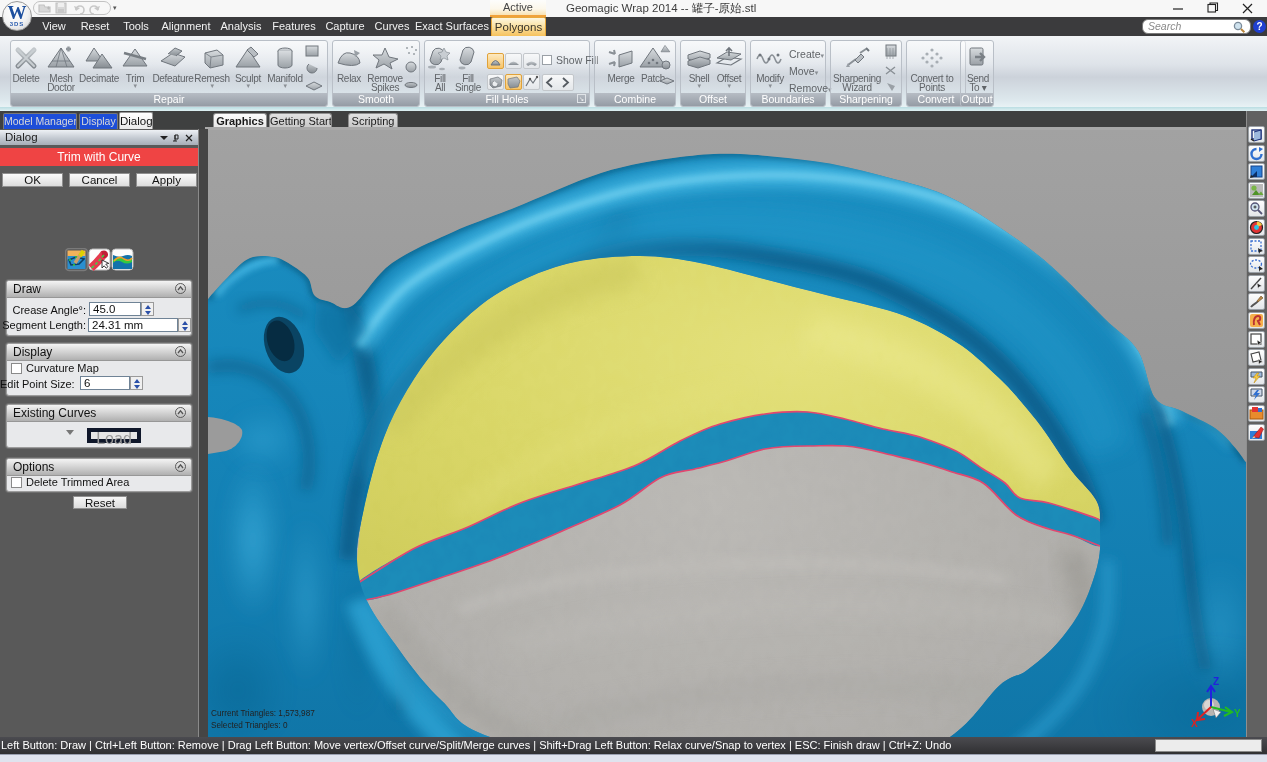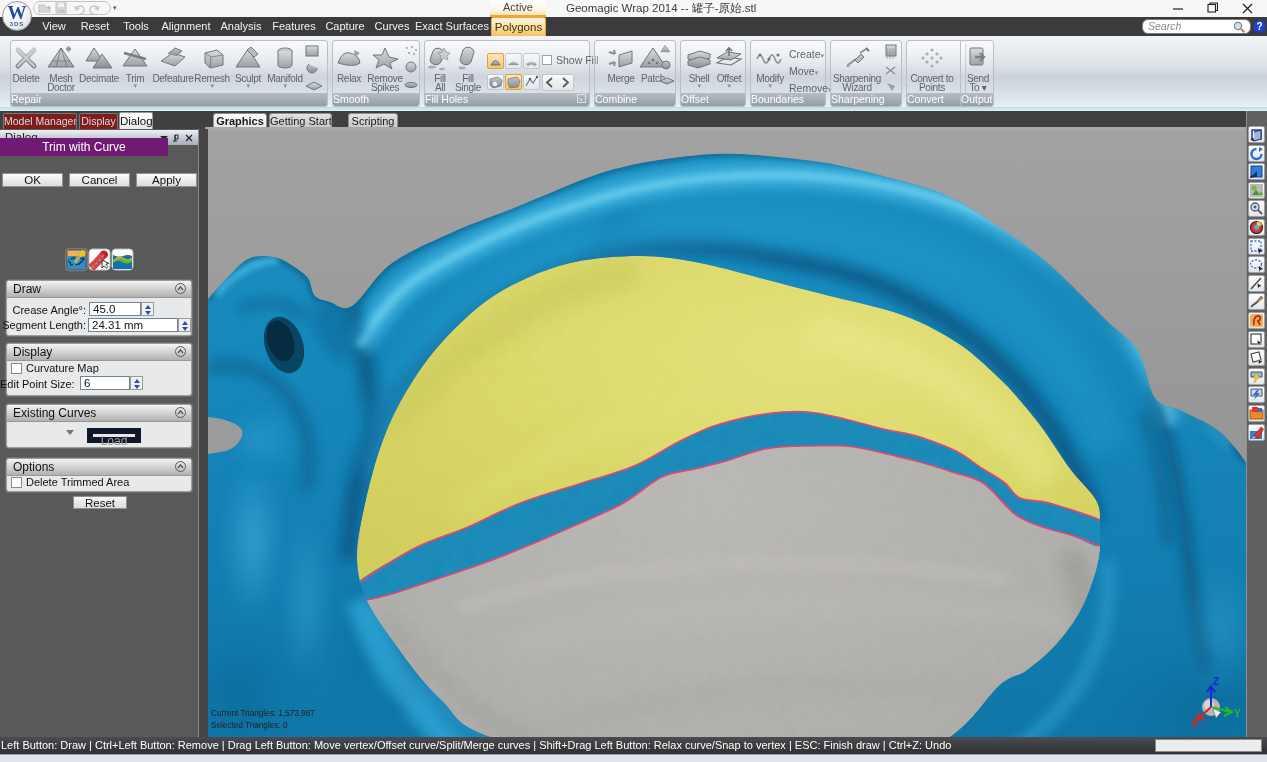--- a/index.html
+++ b/index.html
@@ -10,41 +10,41 @@
 #wtitle{left:566px;top:0;height:17px;font-size:11.5px;color:#3c3c3c;line-height:17px}
 
 #menurow{left:0;top:17px;width:1267px;height:19px;background:#3b3b3d}
 .mtab{position:absolute;top:17px;height:19px;line-height:19px;font-size:11px;color:#f2f2f2;text-align:center;white-space:nowrap}
 #polytab{left:491px;top:17px;width:55px;height:19px;background:linear-gradient(180deg,#fdf6e0 0%,#fbe3a5 45%,#f5c15e 100%);border:1px solid #e8a93c;border-bottom:none;border-radius:2px 2px 0 0;color:#39342a;font-size:11.5px;text-align:center;line-height:18px}
 #searchbox{left:1142px;top:19px;width:109px;height:15px;background:#fff;border:1px solid #7a7a7a;border-radius:6px;font-size:10.5px;color:#8a8a8a;font-style:italic;line-height:13px;padding-left:5px}
 #helpbtn{left:1253px;top:20px;width:13px;height:13px;border-radius:50%;background:#1f3fd0;color:#fff;font-size:10px;font-weight:bold;text-align:center;line-height:13px}
 
 #ribbon{left:0;top:36px;width:1267px;height:71px;background:linear-gradient(180deg,#f2f4f7 0%,#dee3e9 40%,#ccd2da 58%,#dde8ed 90%,#e8f2f5 100%)}
 .rgroup{position:absolute;top:2px;height:67px;border:1px solid #b9bfc7;border-radius:3px;background:linear-gradient(180deg,rgba(255,255,255,.55),rgba(255,255,255,.08) 45%,rgba(255,255,255,0))}
-.rlabel{position:absolute;left:0;right:0;bottom:0;height:13px;background:linear-gradient(180deg,#b6bcc4,#959ca5);border-radius:0 0 2px 2px;color:#fff;font-size:10.5px;line-height:13px}
+.rlabel{position:absolute;left:0;right:0;bottom:0;height:13px;background:linear-gradient(180deg,#b6bcc4,#959ca5);border-radius:0 0 2px 2px;color:#fff;font-size:10.5px;text-align:center;line-height:13px}
 .ritem{position:absolute;top:3px;text-align:center;color:#606468;font-size:10px;line-height:9px;white-space:nowrap;letter-spacing:-.3px}
 .ritem svg{display:block;margin:1px auto 3px}
 .rdrop{font-size:7px;color:#8a8f94;line-height:6px}
 #tealline{left:0;top:107px;width:1267px;height:4px;background:linear-gradient(180deg,#b9dde2,#dff0f2)}
 
 #tabstrip{left:0;top:111px;width:1267px;height:18px;background:#3f4040}
-.ltab{position:absolute;top:113px;height:16px;background:#7f1d1d;border:1px solid #787878;border-bottom:none;border-radius:2px 2px 0 0;color:#d8d8d8;font-size:10.5px;text-align:center;line-height:15px;white-space:nowrap;overflow:hidden}
+.ltab{position:absolute;top:113px;height:16px;background:#1d4ed8;border:1px solid #787878;border-bottom:none;border-radius:2px 2px 0 0;color:#d8d8d8;font-size:10.5px;text-align:center;line-height:15px;white-space:nowrap;overflow:hidden}
 #dlgtab{left:119px;top:112px;width:34px;height:17px;background:linear-gradient(180deg,#ffffff,#e9e9e9);border:1px solid #9a9a9a;border-bottom:none;border-radius:2px 2px 0 0;color:#111;font-size:11.5px;text-align:center;line-height:16px}
 .gtab{position:absolute;top:113px;height:16px;background:linear-gradient(180deg,#e2e2e2,#c4c4c4);border:1px solid #8f8f8f;border-bottom:none;border-radius:3px 3px 0 0;color:#1a1a1a;font-size:11px;text-align:center;line-height:15px;white-space:nowrap;overflow:hidden}
 #gtab1{background:linear-gradient(180deg,#fcfcfc,#e6e6e6);font-weight:bold}
 #vline{left:205px;top:127px;width:1041px;height:3px;background:#a9a9a9}
 
 #statusbar{left:0;top:737px;width:1267px;height:17px;background:linear-gradient(180deg,#4b4b50,#303032);color:#fff;font-size:11px;line-height:16px;padding-left:1px}
 #progress{left:1155px;top:739px;width:107px;height:13px;background:#ececec;border:1px solid #8a8a8a}
 #bottomstrip{left:0;top:754px;width:1267px;height:8px;background:#dfe3ee;border-top:1px solid #9aa0b0}
 
 #lpanel{left:0;top:129px;width:198px;height:608px;background:#595959}
 #lsep{left:198px;top:129px;width:10px;height:608px;background:#454545;border-left:1px solid #8a8a8a}
 #dlghdr{left:0;top:1px;width:198px;height:15px;background:linear-gradient(180deg,#eef1f5 0%,#c3c9d1 55%,#a7adb7 100%);color:#222;font-size:11.5px;line-height:15px;padding-left:5px}
-#trimbar{left:0;top:9px;width:168px;height:18px;background:#701a75;color:#fff;font-size:12px;text-align:center;line-height:18px}
+#trimbar{left:0;top:19px;width:198px;height:18px;background:#ef4444;color:#fff;font-size:12px;text-align:center;line-height:18px}
 .pbtn{position:absolute;top:44px;height:14px;background:linear-gradient(180deg,#fbfbfb,#dcdcdc);border:1px solid #8f8f8f;color:#111;font-size:11.5px;text-align:center;line-height:12px}
 .sect{position:absolute;left:6px;width:186px;background:#e8e9eb;border:1px solid #9c9c9c;border-radius:3px;box-shadow:0 0 0 1px #6e6e6e}
 .shdr{height:17px;background:linear-gradient(180deg,#f4f4f4 0%,#cfcfcf 55%,#b0b0b0 100%);border-bottom:1px solid #979797;border-radius:2px 2px 0 0;color:#111;font-size:12px;line-height:16px;padding-left:6px;position:relative}
 .chev{position:absolute;right:5px;top:2px;width:11px;height:11px;border:1.4px solid #5a5a5a;border-radius:50%;color:#5a5a5a;font-size:8px;text-align:center;line-height:10px}
 .ck{position:absolute;width:11px;height:11px;background:#fff;border:1px solid #8a8a8a}
 .ilbl{position:absolute;font-size:11px;color:#111;white-space:nowrap}
 .inp{position:absolute;background:#fff;border:1px solid #6f8396;font-size:11.5px;color:#111;line-height:12px;padding:0 0 0 3px}
 .spin{position:absolute;width:13px;background:#f0f0f0;border:1px solid #9a9a9a;text-align:center}
 .spin i{display:block;width:0;height:0;border-left:3.5px solid transparent;border-right:3.5px solid transparent;margin:2px auto}
 .spin .u{border-bottom:4px solid #2b50a8}
@@ -187,21 +187,21 @@
       <i class="d"></i>
     </div>
     <div class="sect" style="top:275px;height:44px">
       <div class="shdr">Existing Curves<div class="chev">
           <svg width="9" height="9" style="position:absolute;left:0;top:0">
             <path d="M2,6 l2.5,-3.2 l2.5,3.2" stroke="#555" fill="none" stroke-width="1.3"></path>
           </svg>
         </div></div>
     </div>
     <div class="abs" style="left:66px;top:301px;width:0;height:0;border-left:4px solid transparent;border-right:4px solid transparent;border-top:5px solid #777"></div>
-    <div class="abs" style="left:87px;top:299px;width:54px;height:15px;background:#e6e6e6;border:6px solid #0f172a;color:#9b9b9b;font-size:12px;text-align:center;line-height:14px">Load</div>
+    <div class="abs" style="left:87px;top:299px;width:54px;height:15px;background:#e6e6e6;border:4px solid #0f172a;color:#9b9b9b;font-size:16px;text-align:center;line-height:14px">Load</div>
     <div class="sect" style="top:329px;height:34px">
       <div class="shdr">Options<div class="chev">
           <svg width="9" height="9" style="position:absolute;left:0;top:0">
             <path d="M2,6 l2.5,-3.2 l2.5,3.2" stroke="#555" fill="none" stroke-width="1.3"></path>
           </svg>
         </div></div>
     </div>
     <div class="ck" style="left:11px;top:348px"></div>
     <div class="ilbl" style="left:26px;top:347px">Delete Trimmed Area</div>
     <div class="abs" style="left:73px;top:367px;width:54px;height:13px;background:linear-gradient(180deg,#f6f6f6,#dcdcdc);border:1px solid #8f8f8f;color:#111;font-size:11.5px;text-align:center;line-height:12px">Reset</div>

